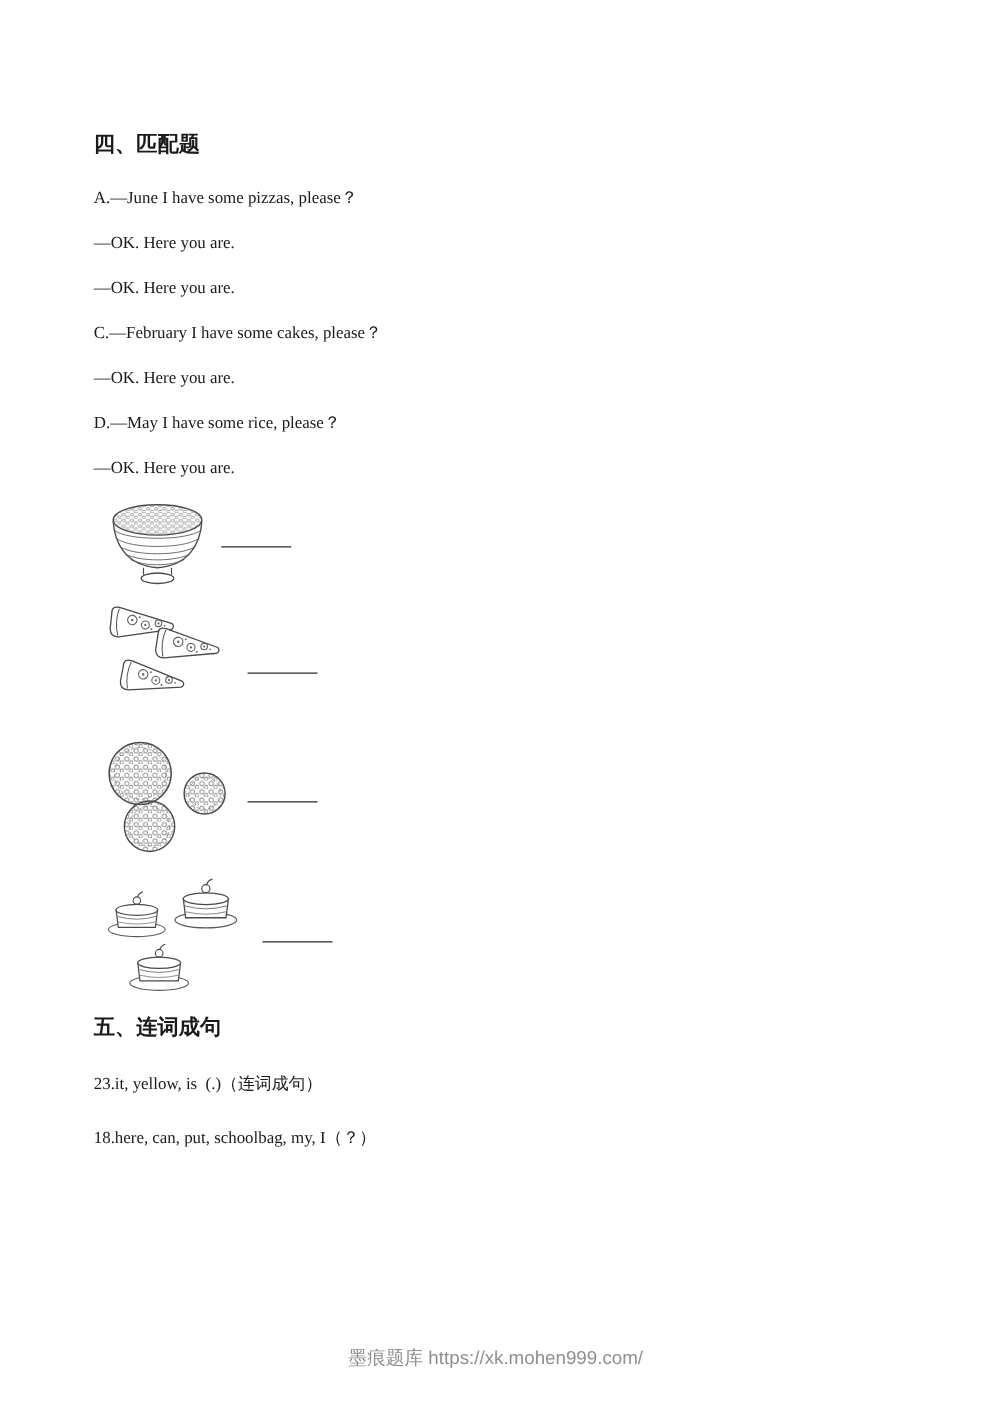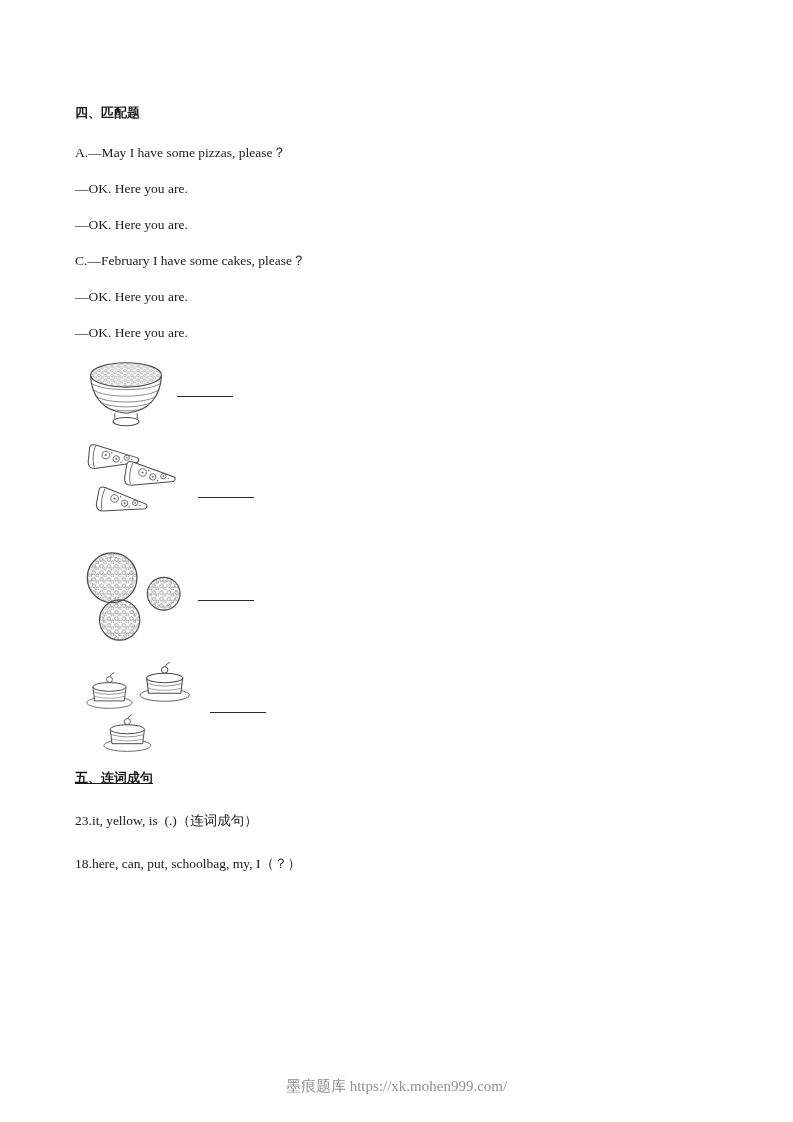--- a/index.html
+++ b/index.html
@@ -8,25 +8,25 @@
     width: 793px;
     height: 1122px;
     background: #ffffff;
     color: #1a1a1a;
     font-family: "Liberation Serif", "DejaVu Serif", serif;
     font-size: 13.5px;
     overflow: hidden;
   }
   .content { position: absolute; left: 75px; top: 104px; right: 60px; }
   .section-title {
-    font-size: 13px;
+    font-size: 17px;
     font-weight: 700;
     margin: 0 0 21px 0;
   }
-  .section-title.second { margin-top: 6px; text-decoration: underline; }
+  .section-title.second { margin-top: 6px; }
   .q-prompt { margin: 0 0 25px 0; line-height: 19px; }
   .line { margin: 0 0 17px 0; line-height: 19px; }
   .figures { margin: 18px 0 14px 9px; }
   .figure-row { display: flex; align-items: flex-start; margin-bottom: 12px; }
   .figure-row svg { display: block; flex: 0 0 auto; }
   .blank {
     display: block;
     width: 56px;
     height: 1px;
     background: #2a2a2a;
@@ -35,39 +35,40 @@
   .blank.b-rice  { margin-top: 36px; }
   .blank.b-pizza { margin-top: 55px; }
   .blank.b-pies  { margin-top: 50px; }
   .blank.b-cakes { margin-top: 55px; margin-left: 14px; }
   .sentence-line { margin: 4px 0 24px 0; line-height: 19px; }
   .sentence-line.first { margin-top: 24px; }
   .footer {
     position: absolute;
     left: 0; right: 0; bottom: 26px;
     text-align: center;
-    font-family: Liberation Serif, serif;
+    font-family: Liberation Sans, sans-serif;
     font-size: 15px;
     color: #8f8f8f;
   }
 </style>
 </head>
 <body>
 
 <div class="page">
   <div class="content">
 
     <h3 class="section-title">四、匹配题</h3>
 
 
-    <p class="line">A.—May I have some pizzas, please？</p>
+    <p class="line">A.—June I have some pizzas, please？</p>
     <p class="line">—OK. Here you are.</p>
     <p class="line">—OK. Here you are.</p>
     <p class="line">C.—February I have some cakes, please？</p>
     <p class="line">—OK. Here you are.</p>
+    <p class="line">D.—May I have some rice, please？</p>
     <p class="line">—OK. Here you are.</p>
 
     <div class="figures">
 
       <div class="figure-row">
         <svg width="84" height="70" viewBox="0 0 90 75" xmlns="http://www.w3.org/2000/svg">
           <defs>
             <pattern id="ricePat" width="7" height="5" patternUnits="userSpaceOnUse">
               <ellipse cx="2" cy="1.5" rx="1.7" ry="1.05" fill="none" stroke="#7a7a7a" stroke-width="0.6"></ellipse>
               <ellipse cx="5.5" cy="3.8" rx="1.7" ry="1.05" fill="none" stroke="#7a7a7a" stroke-width="0.6"></ellipse>

